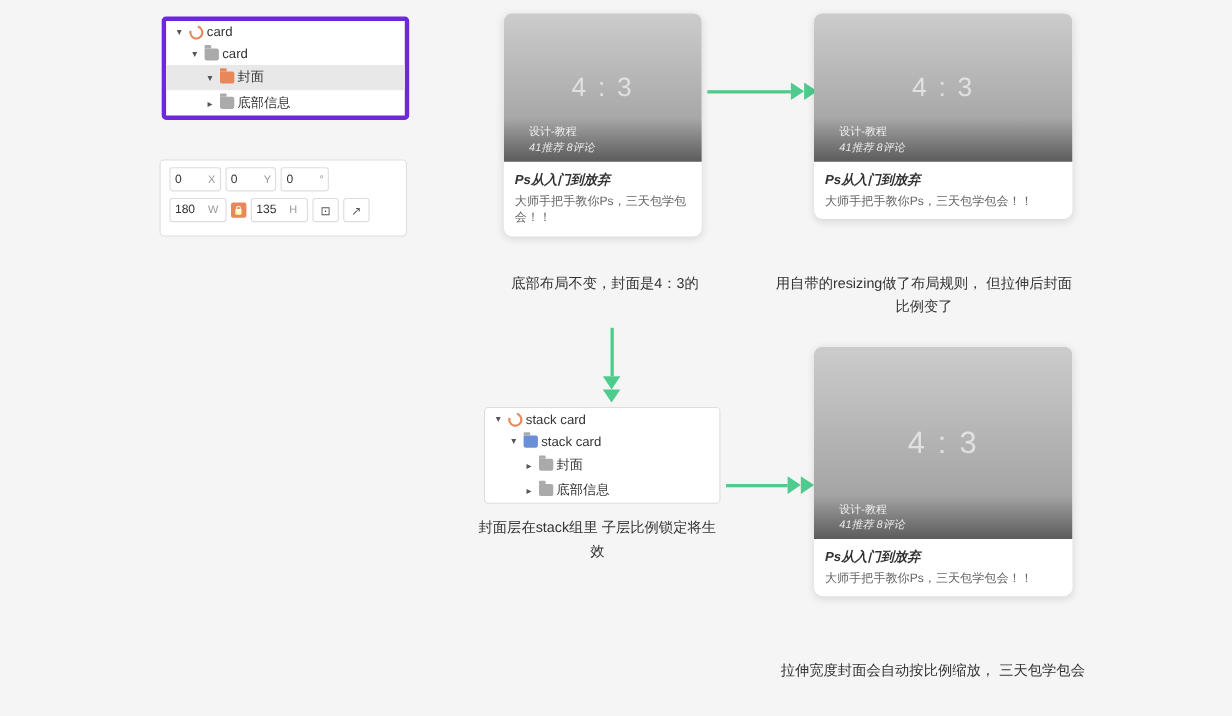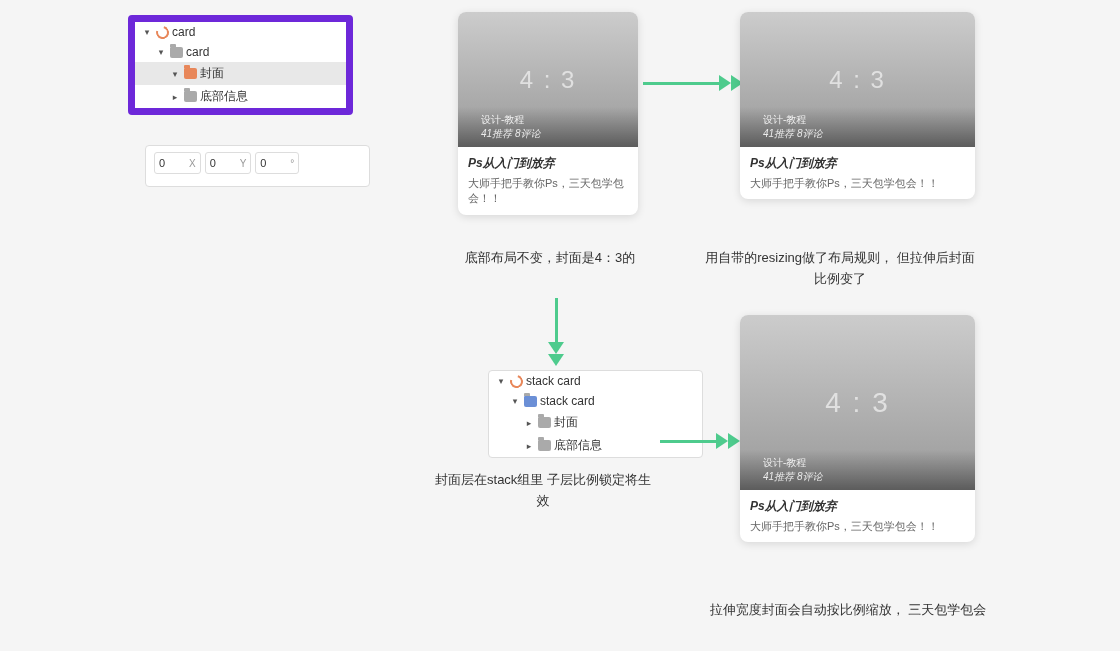--- a/index.html
+++ b/index.html
@@ -8,25 +8,25 @@
       height: 651px;
       background: #f5f5f5;
       font-family: -apple-system, BlinkMacSystemFont, "PingFang SC", "Helvetica Neue", sans-serif;
       overflow: hidden;
       position: relative;
     }
 
     
     .left-panel {
       position: absolute;
-      left: 128px;
+      left: 147px;
       top: 15px;
       width: 225px;
       background: #fff;
-      border: 7px solid #6d28d9;
+      border: 4px solid #6d28d9;
       border-radius: 4px;
     }
     .tree-row {
       display: flex;
       align-items: center;
       padding: 3px 6px;
       font-size: 12px;
       color: #333;
       cursor: default;
       white-space: nowrap;
@@ -300,21 +300,20 @@
 
     
     .bottom-tree {
       position: absolute;
       left: 440px;
       top: 370px;
       width: 215px;
       background: #fff;
       border: 1px solid #ddd;
       border-radius: 4px;
-      margin-left: 48px;
     }
     .bottom-tree .tree-row {
       font-size: 12px;
     }
 
     
     .desc-box {
       position: absolute;
       font-size: 13px;
       color: #333;
@@ -363,20 +362,33 @@
       <span class="label">X</span>
     </div>
     <div class="prop-input">
       <span class="value">0</span>
       <span class="label">Y</span>
     </div>
     <div class="prop-input">
       <span class="value">0</span>
       <span class="label">°</span>
     </div>
+  </div>
+  <div class="props-row">
+    <div class="prop-input prop-input-wide">
+      <span class="value">180</span>
+      <span class="label">W</span>
+    </div>
+    <div class="lock-icon"></div>
+    <div class="prop-input prop-input-wide">
+      <span class="value">135</span>
+      <span class="label">H</span>
+    </div>
+    <div class="btn-icon">⊡</div>
+    <div class="btn-icon">↗</div>
   </div>
 </div>
 
 <div class="card-demo">
   <div class="card-cover">
     <span class="card-cover-ratio">4 : 3</span>
     <div class="card-cover-overlay">
       <div class="card-cover-tag">设计-教程</div>
       <div class="card-cover-stats">41推荐  8评论</div>
     </div>

